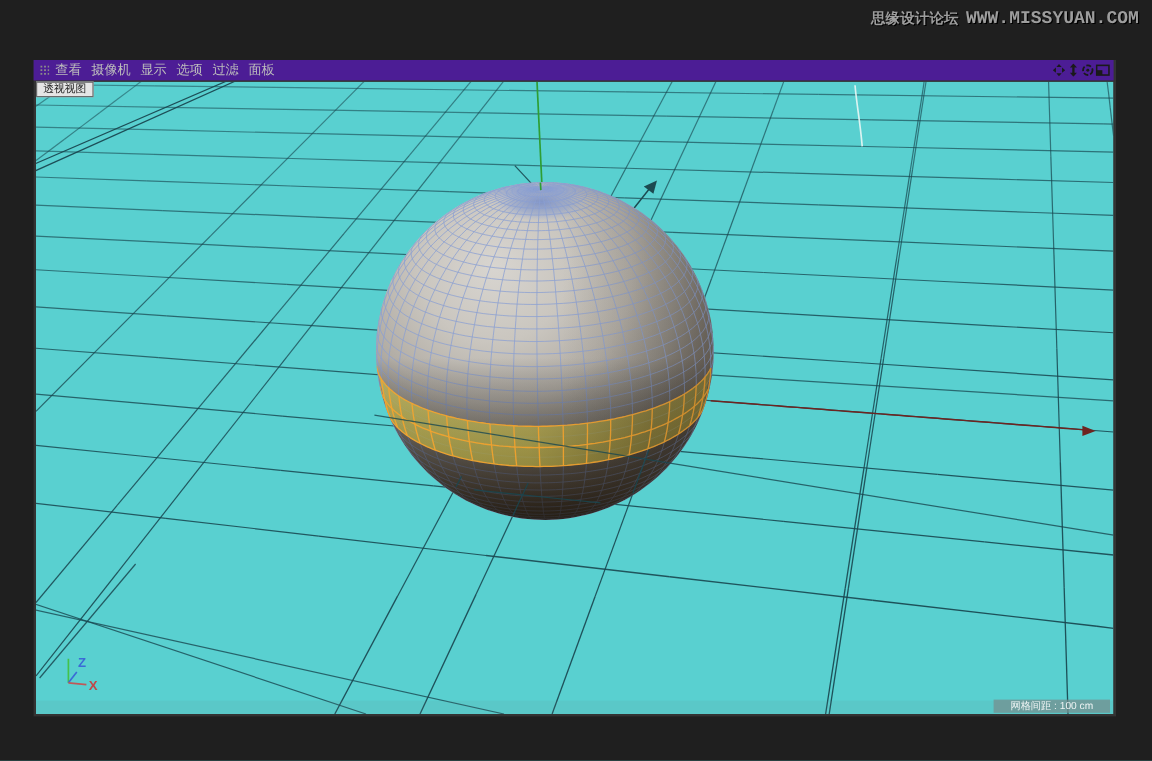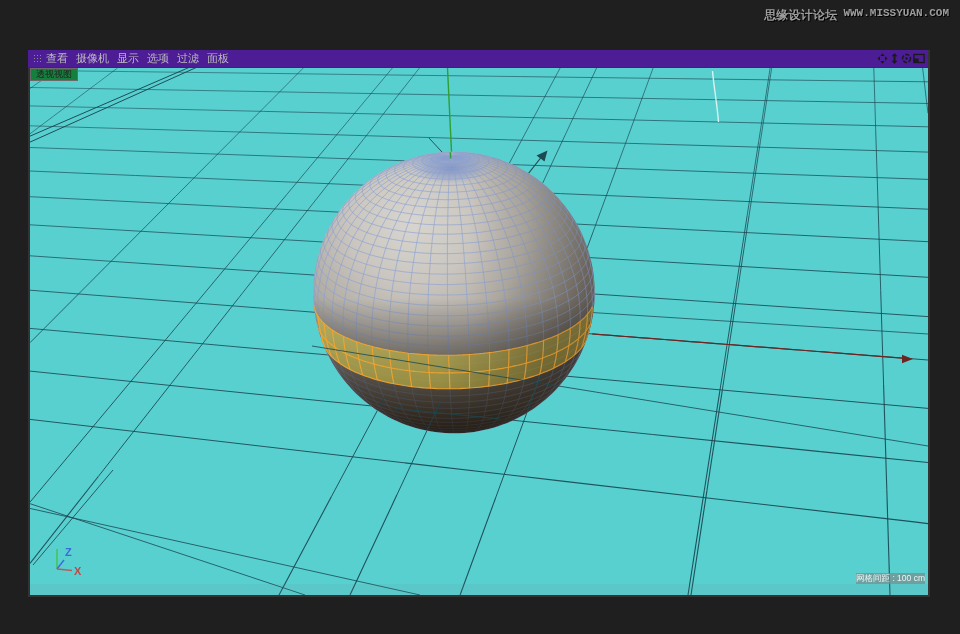--- a/index.html
+++ b/index.html
@@ -1,27 +1,27 @@
 <!DOCTYPE html>
 <html><head><meta charset="utf-8"><style>
 * { margin:0; padding:0; box-sizing:border-box; }
 body { width:960px; height:634px; background:#1f1f1f; font-family:"Liberation Sans",sans-serif; overflow:hidden; position:relative; }
-.wm { position:absolute; top:7px; right:11px; color:#9d9d9d; display:flex; align-items:flex-start; gap:6px; }
+.wm { position:absolute; top:7px; right:11px; color:#9d9d9d; display:flex; align-items:flex-end; gap:6px; }
 .wm .cn { font-size:12px; font-weight:bold; letter-spacing:0.2px; text-shadow:1px 1px 0 #000; }
-.wm .en { font-size:11px; font-weight:bold; font-family:"Liberation Mono",monospace; letter-spacing:0px; text-shadow:1px 1px 0 #000; }
+.wm .en { font-size:15px; font-weight:bold; font-family:"Liberation Mono",monospace; letter-spacing:0px; text-shadow:1px 1px 0 #000; }
 .win { position:absolute; left:28px; top:50px; width:902px; height:547px; background:#333; }
 .menubar { position:absolute; left:0; top:0; width:900px; height:17px; background:#4c1d95; color:#bcbcbc; font-size:11px; display:flex; align-items:center; }
 .menubar .mi { padding:0 4px; }
 .grip { width:8px; height:9px; margin-left:5px; margin-right:1px;
   background-image: radial-gradient(circle, #8a8a8a 34%, transparent 40%);
   background-size: 3px 3px; }
 .vicons { position:absolute; right:3px; top:3px; display:flex; gap:1px; }
 .vp { position:absolute; left:2px; top:18px; width:898px; height:527px; overflow:hidden; }
-.tab { position:absolute; left:2px; top:18px; background:#15803d; color:#222; font-size:9px; line-height:11px; padding:0px 5px; border:1px solid #6a6a6a; z-index:5; }
-.gl { position:absolute; right:5px; bottom:13px; background:rgba(118,142,142,0.72); color:#eef4f4; font-size:8.5px; line-height:11px; padding:0px 0; z-index:5; }
+.tab { position:absolute; left:2px; top:18px; background:#e5e5e5; color:#222; font-size:9px; line-height:11px; padding:0px 5px; border:1px solid #6a6a6a; z-index:5; }
+.gl { position:absolute; right:5px; bottom:3px; background:rgba(118,142,142,0.72); color:#eef4f4; font-size:8.5px; line-height:11px; padding:0px 14px; z-index:5; }
 .axes { position:absolute; left:20px; top:490px; z-index:5; }
 </style></head>
 <body>
 <div class="wm">
     <span class="cn">思缘设计论坛</span>
     <span class="en">WWW.MISSYUAN.COM</span>
   </div>
 <div class="win">
  <div class="menubar">
   <div class="grip"></div>

